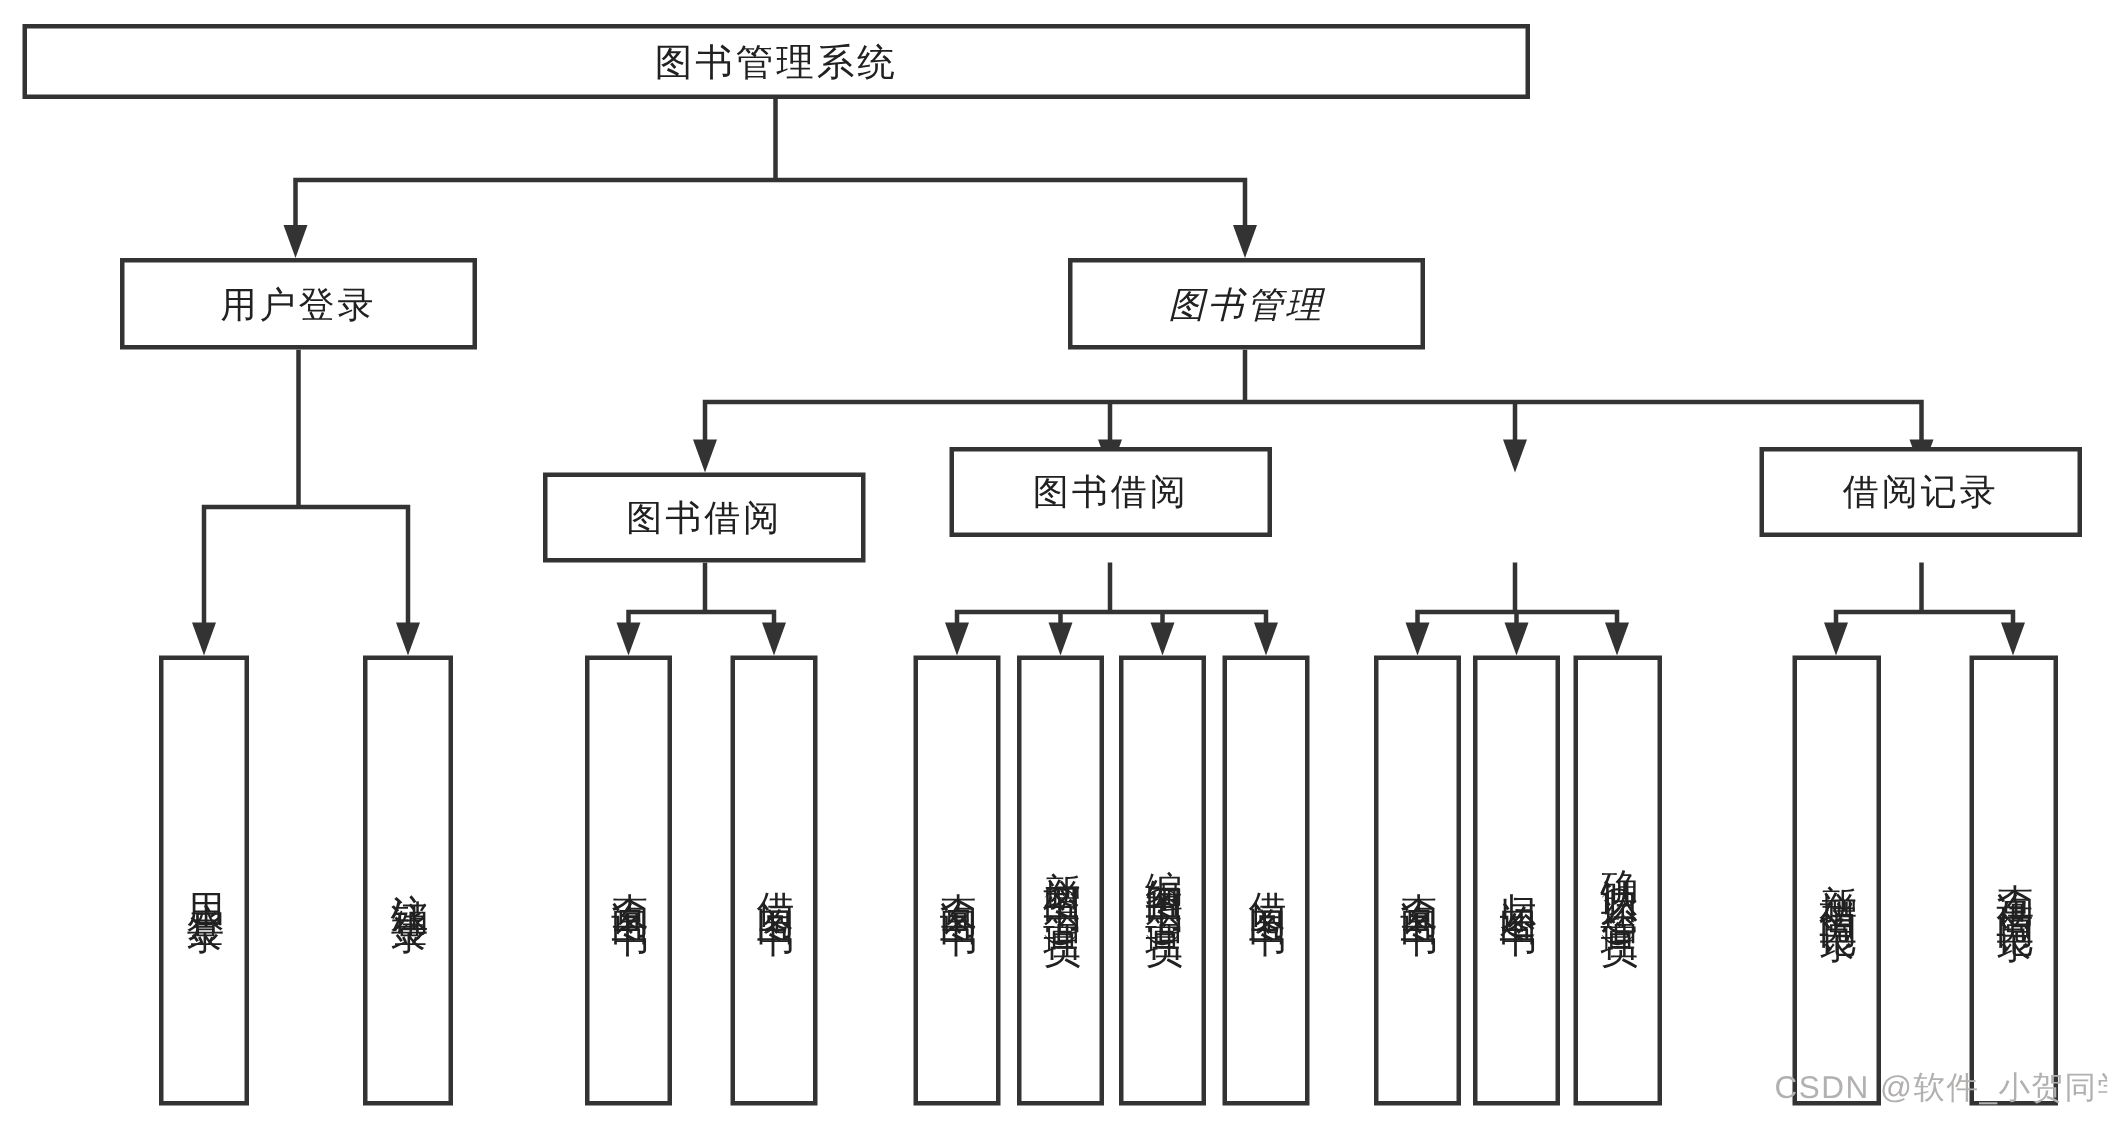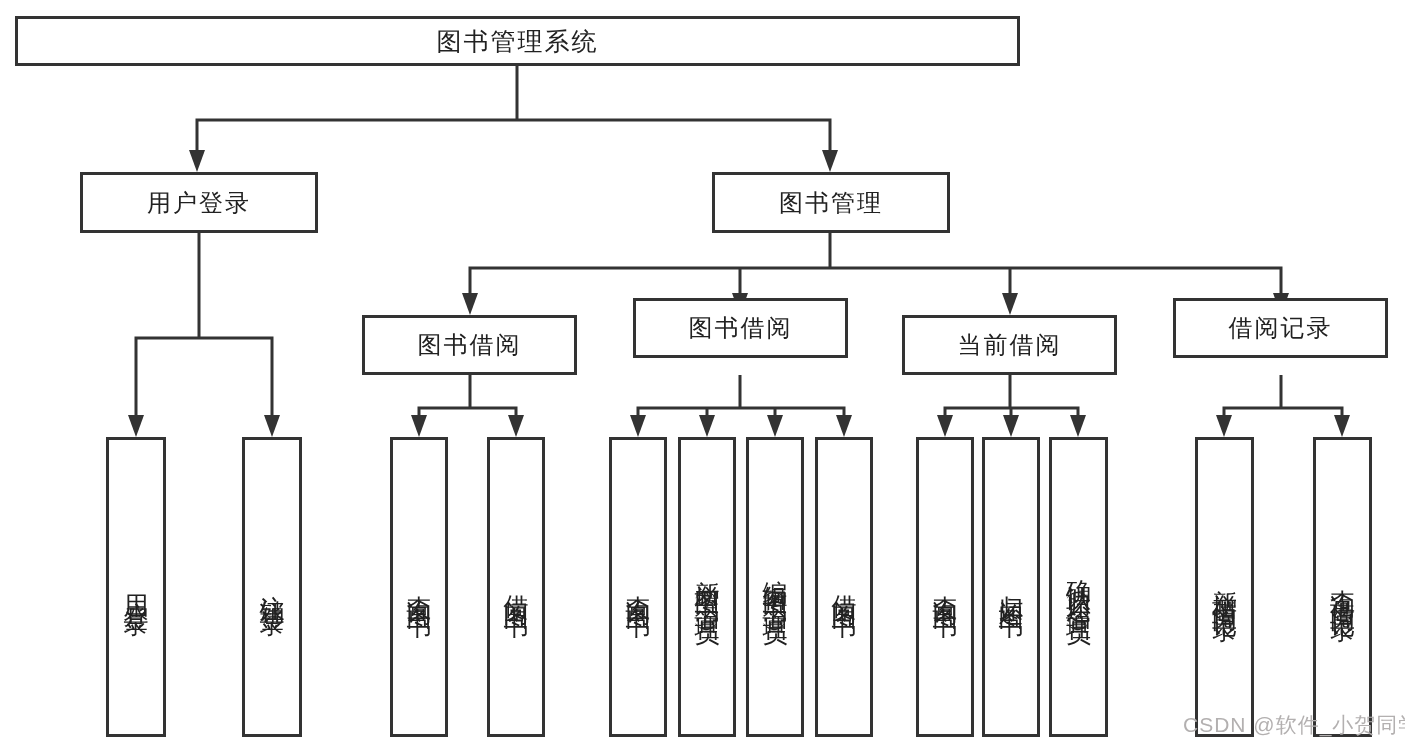--- a/index.html
+++ b/index.html
@@ -105,39 +105,36 @@
     </g>
   </svg>
 
   <div class="node hbox root-box" style="left:15px;top:16px;width:1005px;height:50px;">
     <span>图书管理系统</span>
   </div>
 
   <div class="node hbox" style="left:80px;top:172px;width:238px;height:61px;">
     <span>用户登录</span>
   </div>
-  <div class="node hbox" style="left:712px;top:172px;width:238px;height:61px;">
+  <div class="node hbox" style="left:712px;top:172px;width:238px;height:61px;font-style:italic;">
     <span>图书管理</span>
   </div>
 
   <div class="node vbox" style="left:106px;top:437px;width:60px;height:300px;">
     <span>用户登录</span>
   </div>
   <div class="node vbox" style="left:242px;top:437px;width:60px;height:300px;">
     <span>注销登录</span>
   </div>
 
   <div class="node hbox" style="left:362px;top:315px;width:215px;height:60px;">
     <span>图书借阅</span>
   </div>
   <div class="node hbox" style="left:633px;top:298px;width:215px;height:60px;">
     <span>图书借阅</span>
-  </div>
-  <div class="node hbox" style="left:902px;top:315px;width:215px;height:60px;">
-    <span>当前借阅</span>
   </div>
   <div class="node hbox" style="left:1173px;top:298px;width:215px;height:60px;">
     <span>借阅记录</span>
   </div>
 
   <div class="node vbox" style="left:390px;top:437px;width:58px;height:300px;">
     <span>查询图书</span>
   </div>
   <div class="node vbox" style="left:487px;top:437px;width:58px;height:300px;">
     <span>借阅图书</span>

